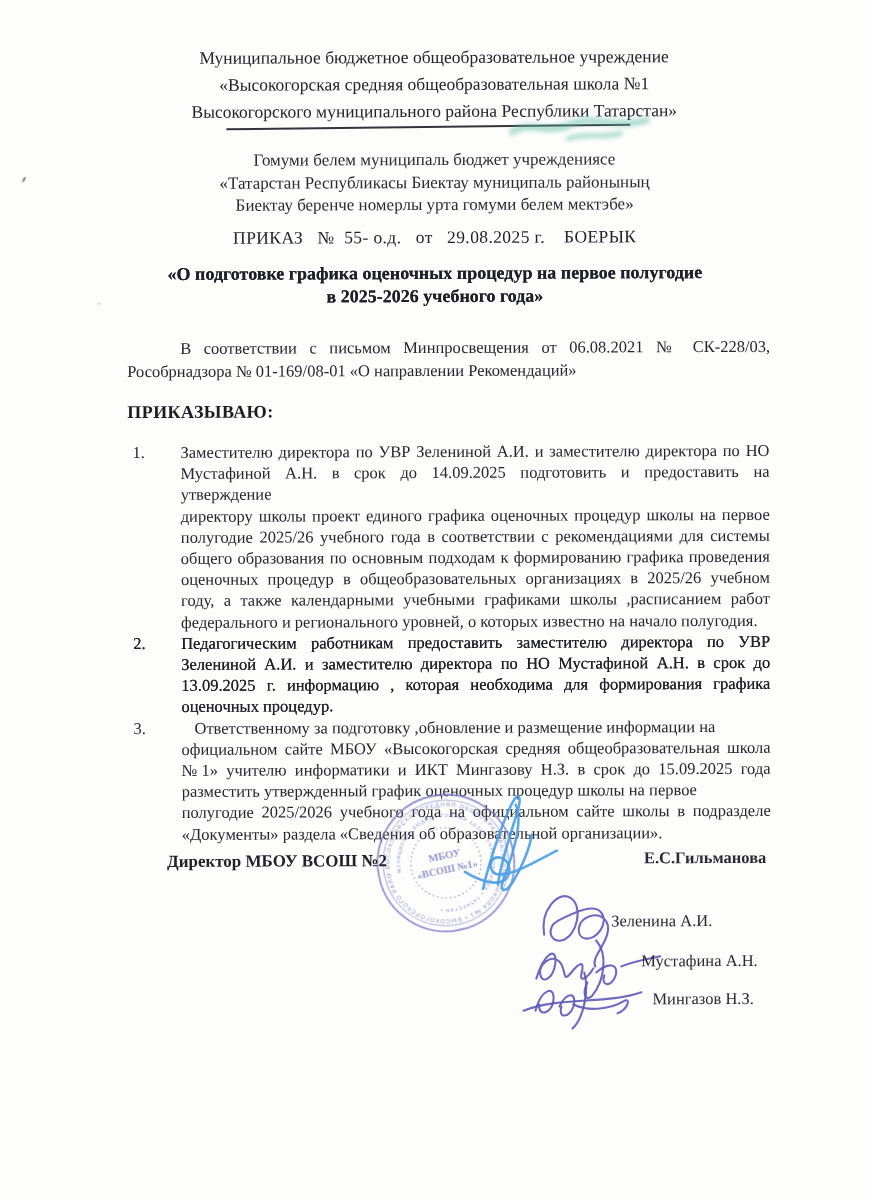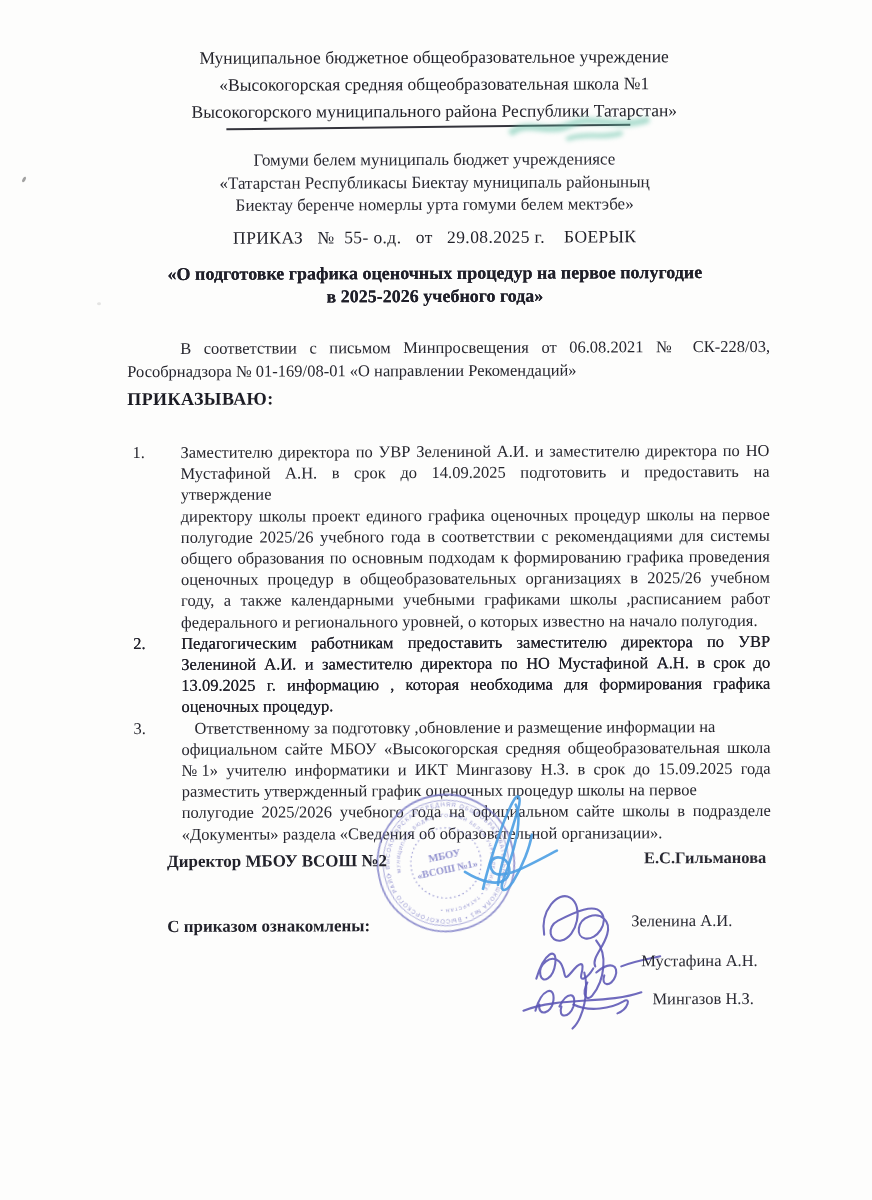--- a/index.html
+++ b/index.html
@@ -20,36 +20,36 @@
 
   .order-line { top:227px; left:0; width:872px; font-size:17.5px; white-space:pre;
                 color:#23232b; letter-spacing:.4px; }
   .doc-title { top:262px; left:0; width:872px; font-size:18px; font-weight:bold;
                line-height:23px; color:#1d1d26; }
 
   .intro { top:337px; left:128px; width:643px; font-size:16.5px; line-height:22.5px; }
   .intro .l1 { text-indent:53px; }
   .jl { text-align:justify; text-align-last:justify; }
 
-  .decree { top:388px; left:128px; font-size:18px; font-weight:bold; letter-spacing:.4px;
+  .decree { top:401px; left:128px; font-size:18px; font-weight:bold; letter-spacing:.4px;
             color:#1c1c24; }
 
   .items { top:441px; left:133px; width:637px; font-size:16.5px; line-height:21.2px; }
   .item { position:relative; padding-left:48px; }
   .item .num { position:absolute; left:0; top:0; }
   .ind { text-indent:13px; }
   .ink { text-shadow:0 0 .5px currentColor; color:#20202a; }
 
   .sig-director { top:851px; left:166px; width:600px; font-size:17px; font-weight:bold;
                   color:#22222b; display:flex; }
   .sig-director .who { flex:0 0 auto; }
   .sig-ack-label { top:916px; left:166px; font-size:17px; font-weight:bold; color:#22222b; }
   .ack-name { font-size:16.5px; color:#2a2a33; }
   .n-gilmanova { top:849px; left:643px; font-weight:bold;text-align:center; }
-  .n-zelenina  { top:912px; left:630px; }
+  .n-zelenina  { top:912px; left:610px; }
   .n-mustafina { top:952px; left:640px;text-align:right; }
   .n-mingazov  { top:990px; left:651px; }
 
   svg.stamp { top:785px; left:367px; width:156px; height:156px; opacity:.82;
               transform:rotate(-12deg); }
   svg.sig { overflow:visible; }
   .sig path { fill:none; stroke-linecap:round; }
   .sig-blue path   { stroke:var(--sig_blue,#4b9fe3); stroke-width:2.6; opacity:.9; }
   .sig-violet path { stroke:var(--sig_violet,#5b55b4); stroke-width:2.1; opacity:.88; }
 
@@ -170,20 +170,19 @@
     <path d="M40,32 C48,16 58,18 54,32 C50,44 38,44 42,32"></path>
     <path d="M4,36 C40,22 88,30 122,18"></path>
     <path d="M54,30 C70,38 92,34 104,27 C112,22 109,35 98,39"></path>
   </svg>
 
   <div class="abs sig-director">
     <span class="who">Директор  МБОУ ВСОШ №2</span>
   </div>
   <div class="abs ack-name n-gilmanova">Е.С.Гильманова</div>
 
-  <div class="abs sig-ack-label">С  приказом  ознакомлены:</div>
   <div class="abs ack-name n-zelenina">Зеленина А.И.</div>
   <div class="abs ack-name n-mustafina">Мустафина А.Н.</div>
   <div class="abs ack-name n-mingazov">Мингазов Н.З.</div>
 
   <div class="abs speck" style="left:24px; top:175px; width:3px; height:6px; transform:rotate(30deg);"></div>
   <div class="abs speck" style="left:98px; top:301px; width:4px; height:3px; opacity:.15;"></div>
 </div>
 
 </body></html>

